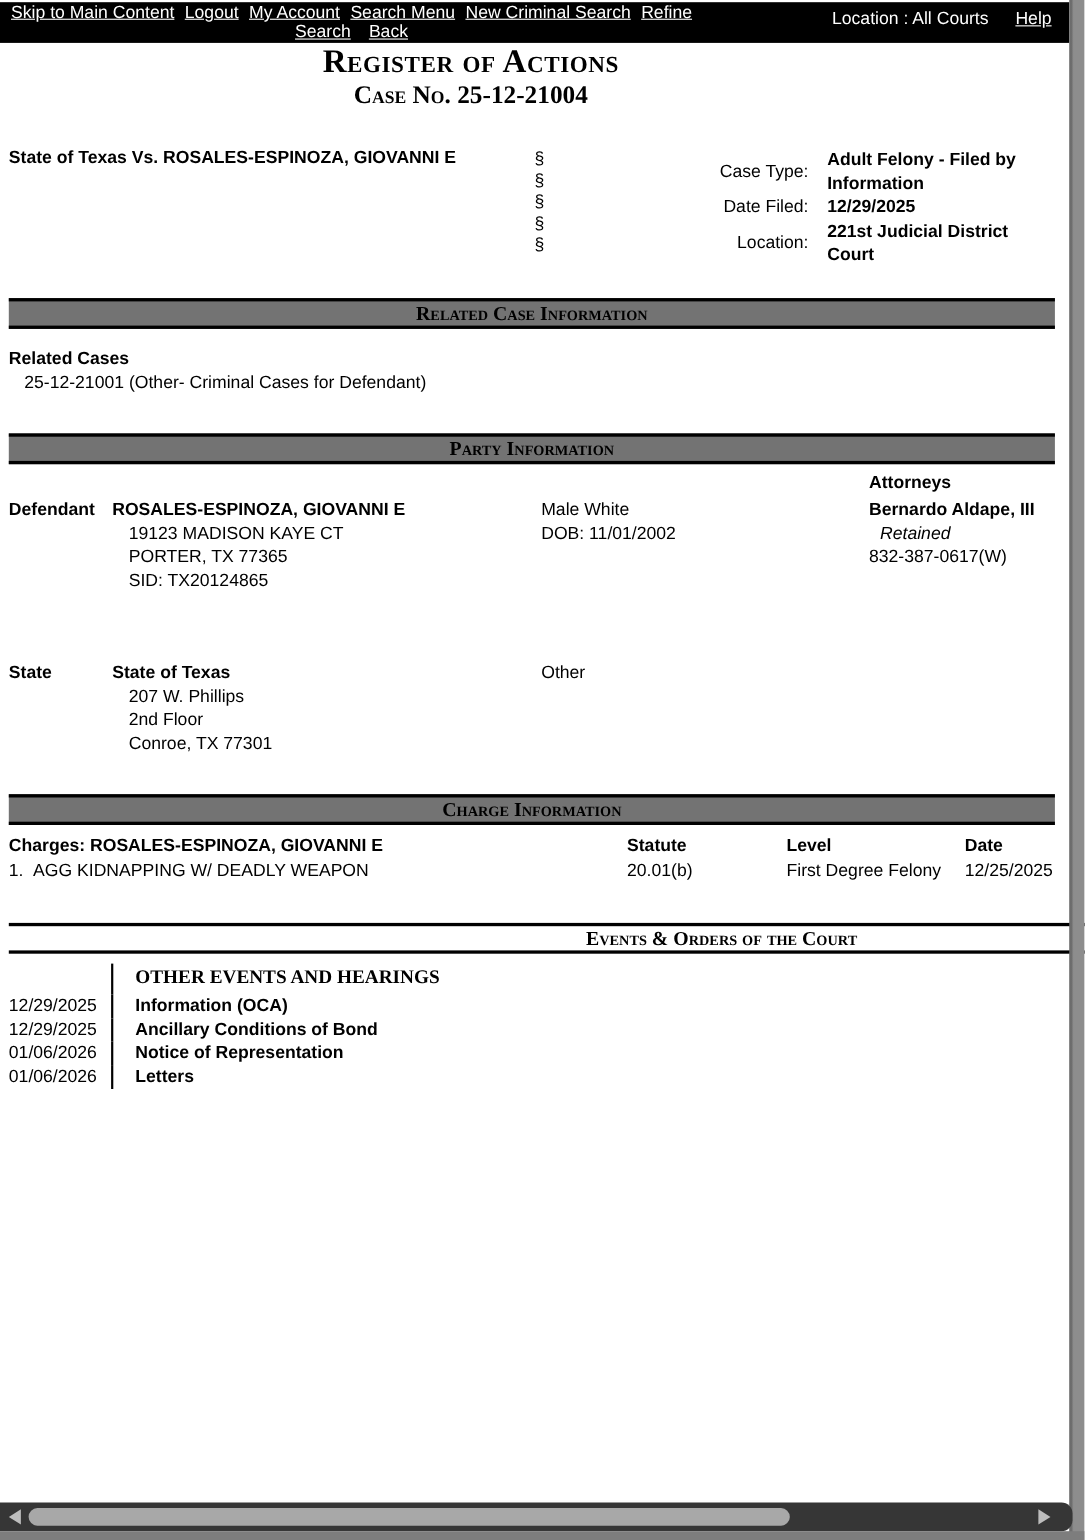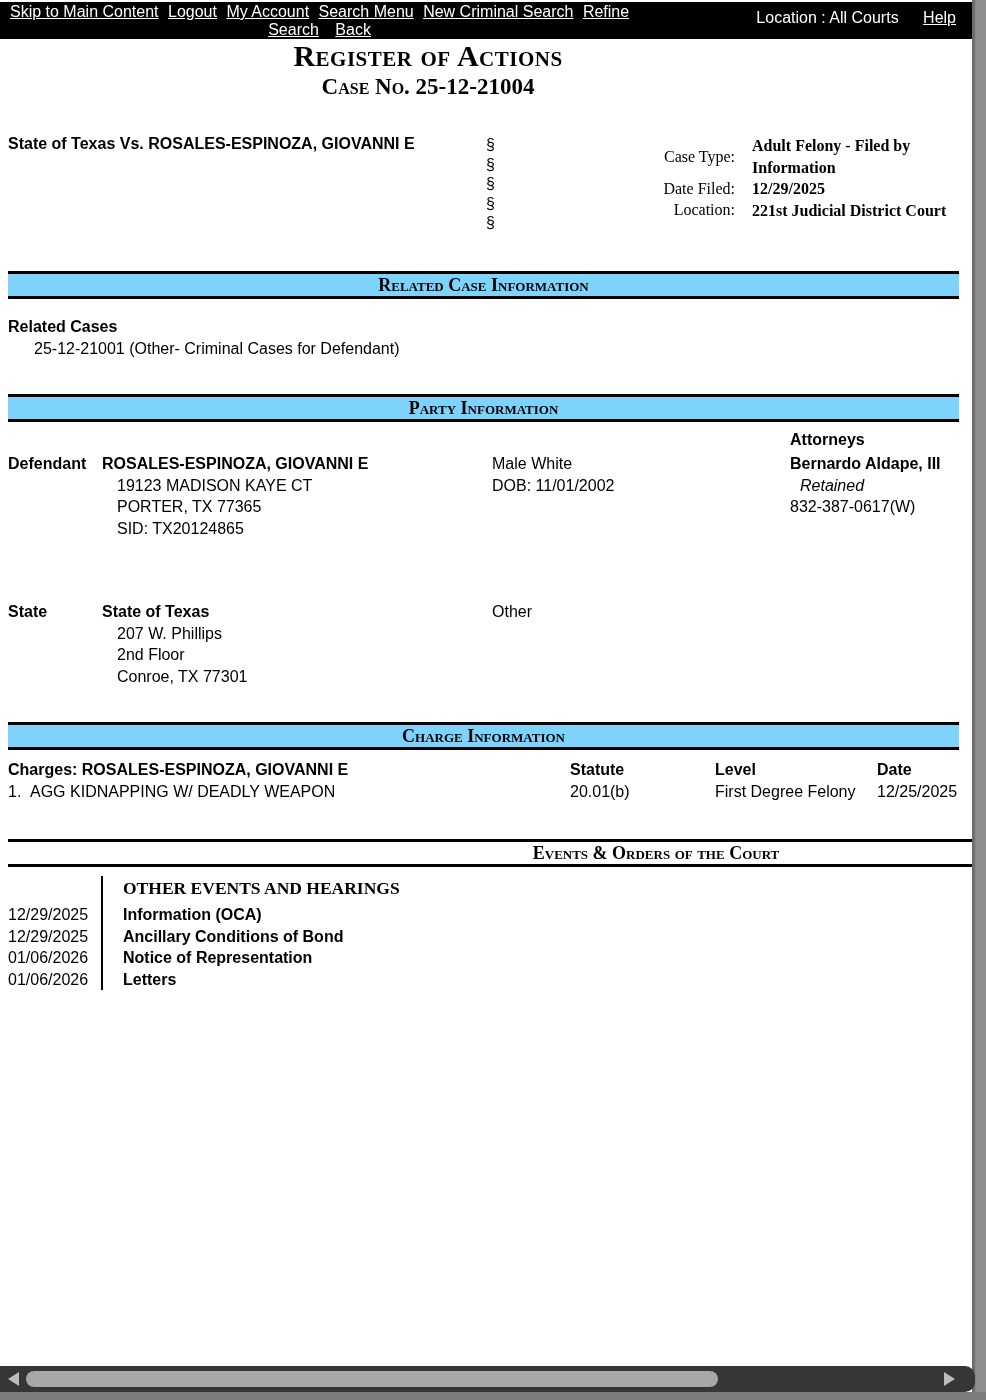--- a/index.html
+++ b/index.html
@@ -28,49 +28,49 @@
     position:absolute; top:41px; left:0; width:856px; text-align:center;
     font-family:"Liberation Serif", serif; font-weight:bold;
   }
   .roa-title { font-size:30px; font-variant:small-caps; letter-spacing:0.5px; line-height:30px; }
   .case-no   { font-size:23px; font-variant:small-caps; line-height:24px; margin-top:4px; }
 
   
   .case-summary { position:absolute; top:135px; left:8px; width:956px; }
   .style-of-case { position:absolute; left:0; top:0; font-weight:bold; }
   .section-symbols { position:absolute; left:478px; top:0; line-height:19.5px; }
-  .cs-fields { position:absolute; left:602px; top:0; width:352px;font-family:Liberation Serif, serif; }
+  .cs-fields { position:absolute; left:602px; top:0; width:352px; }
   .cs-row { display:flex; align-items:center; }
   .cs-label { width:125px; text-align:right; flex:none; }
   .cs-value { font-weight:bold; width:207px; margin-left:17px; line-height:21.5px; }
 
   
   .band {
     position:absolute; left:8px; width:951px;
     border-top:3px solid #000; border-bottom:3px solid #000;
     text-align:center;
     font-family:"Liberation Serif", serif; font-weight:bold;
     font-variant:small-caps; font-size:18px; line-height:20px;
-    padding:1px 0 1px 0; background:#7dd3fc;
+    padding:1px 0 1px 0; background:#737373;
   }
   .band-related { top:271px; }
   .band-party   { top:394px; }
   .band-charge  { top:722px; }
   .events-wide  { position:absolute; top:839px; left:8px; width:1296px; }
   .band-events  {
     position:relative; left:0; top:0; width:100%;
     border-top:3px solid #000; border-bottom:3px solid #000;
     text-align:center; font-family:"Liberation Serif", serif; font-weight:bold;
     font-variant:small-caps; font-size:18px; line-height:20px; padding:1px 0;
   }
 
   
   .related-body { position:absolute; top:316px; left:8px; line-height:21.5px; }
   .related-heading { font-weight:bold; }
-  .related-item { margin-left:26px; }
+  .related-item { margin-left:14px; }
 
   
   .attorneys-heading { position:absolute; top:431px; left:790px; font-weight:bold; }
   .party-row { position:absolute; left:8px; width:964px; line-height:21.5px; }
   .party-row-defendant { top:453px; }
   .party-row-state     { top:601px; }
   .party-role { position:absolute; left:0; top:0; font-weight:bold; }
   .party-mid  { position:absolute; left:94px; top:0; width:370px; }
   .party-name { font-weight:bold; width:298px; }
   .party-address { margin-left:15px; }

